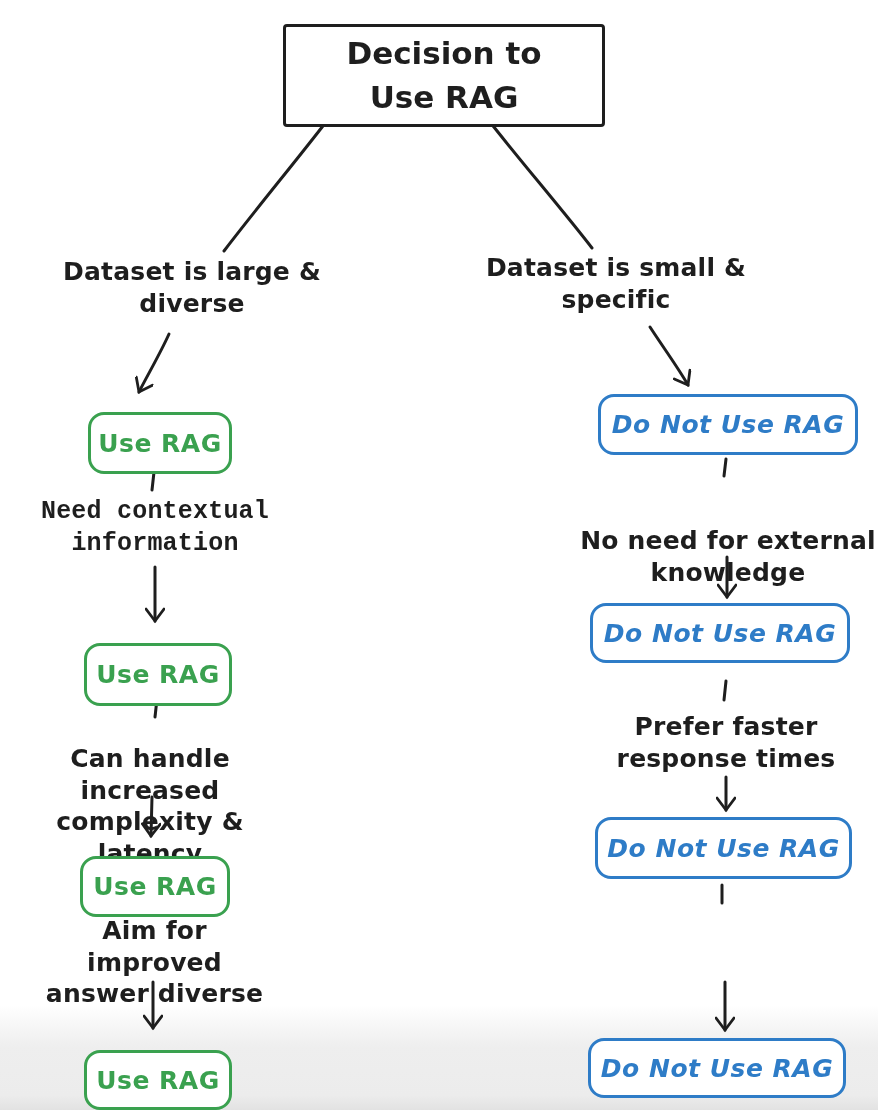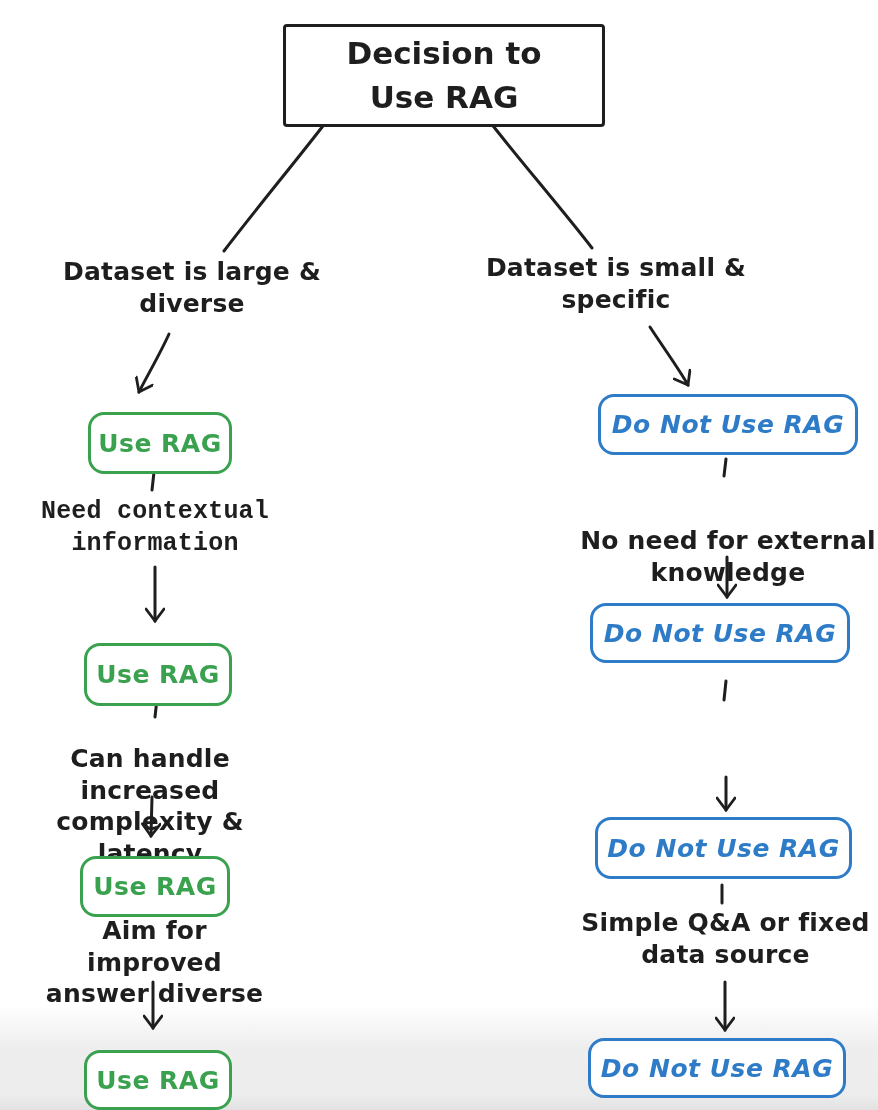--- a/index.html
+++ b/index.html
@@ -169,21 +169,21 @@
     <span>Use RAG</span>
   </div>
 
   <div class="node decision-box blue b1">
     <span>Do Not Use RAG</span>
   </div>
   <div class="flow-label rr0">No need for external knowledge</div>
   <div class="node decision-box blue b2">
     <span>Do Not Use RAG</span>
   </div>
+  <div class="flow-label rr1">Prefer faster response times</div>
   <div class="node decision-box blue b3">
     <span>Do Not Use RAG</span>
   </div>
-  <div class="flow-label rr2">Simple Q&amp;A or fixed data source</div>
   <div class="node decision-box blue b4">
     <span>Do Not Use RAG</span>
   </div>
 
 </div>
 
 </body></html>

